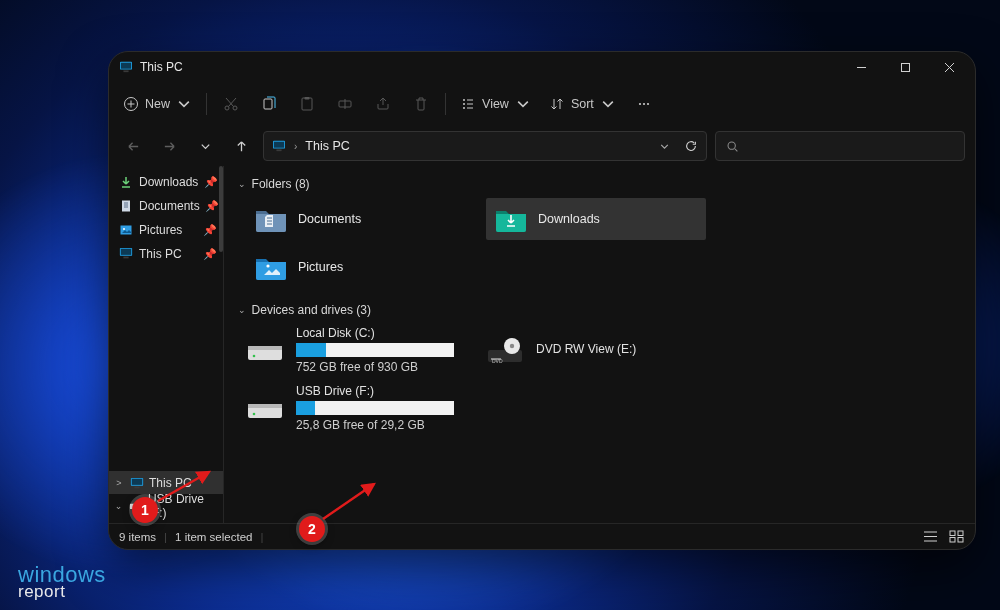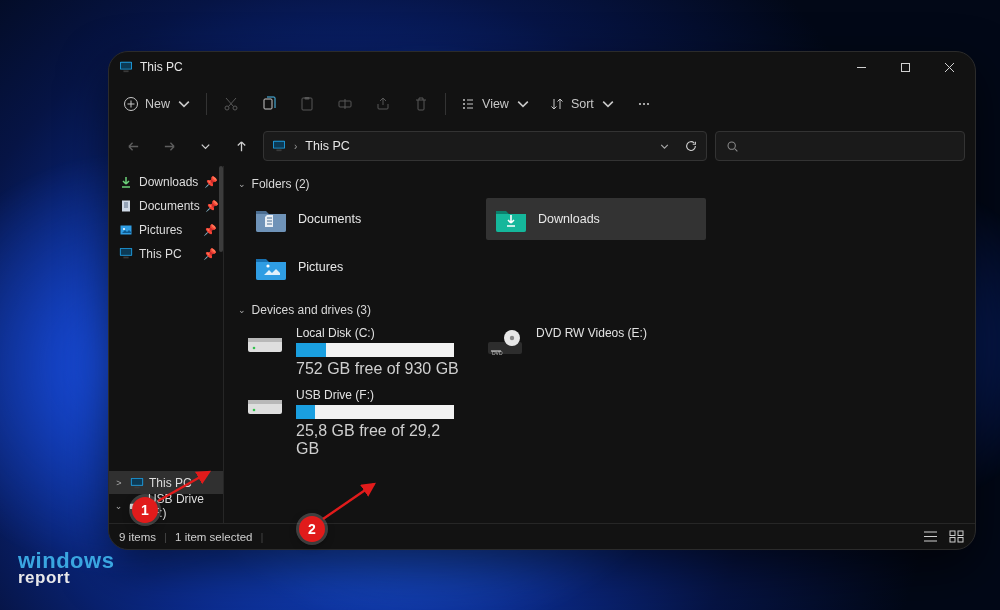--- a/index.html
+++ b/index.html
@@ -2,21 +2,21 @@
 <html><head>
 <meta charset="utf-8">
 <style>
 html,body{margin:0;padding:0;width:1000px;height:610px;overflow:hidden;font-family:"Segoe UI",Arial,sans-serif;background:#000}
 *{box-sizing:border-box}
 .desktop{position:relative;width:1000px;height:610px;background:radial-gradient(circle at 35% 65%,#1a5fff 0%,#0b2a8a 35%,#061445 55%,#020817 78%);overflow:hidden}
 .bloom{position:absolute;border-radius:50%;filter:blur(2px)}
 .bloom.b1{width:620px;height:620px;left:120px;top:30px;background:radial-gradient(circle,#2f78ff 0%,transparent 68%);opacity:.9}
 .bloom.b2{width:430px;height:430px;left:-90px;top:150px;background:radial-gradient(circle,#1e5bff 0%,transparent 70%);opacity:.78}
 .bloom.b3{width:330px;height:330px;right:-60px;top:180px;background:radial-gradient(circle,#0e3ecf 0%,transparent 72%);opacity:.6}
-.watermark{position:absolute;left:18px;bottom:24px;font-size:22px;line-height:.95;font-weight:700;letter-spacing:.5px}
+.watermark{position:absolute;left:18px;bottom:10px;font-size:22px;line-height:.95;font-weight:400;letter-spacing:.5px}
 .watermark .wm1{color:#3aa6e0}
 .watermark .wm2{color:#e8e8ea;font-size:17px;margin-top:-2px}
 
 .window{position:absolute;left:108px;top:51px;width:868px;height:499px;background:#121212;border:1px solid #2b2b2b;border-radius:20px;box-shadow:0 18px 48px rgba(0,0,0,.6);display:flex;flex-direction:column;color:#e6e6e6}
 .titlebar{height:30px;display:flex;align-items:center;padding:0 4px 0 10px;font-size:12px}
 .titlebar .pc-ico{width:14px;height:12px;margin-right:7px;flex:none}
 .titlebar .spacer{flex:1}
 .winbtn{width:44px;height:30px;display:flex;align-items:center;justify-content:center;color:#d0d0d0}
 .winbtn svg{width:11px;height:11px}
 
@@ -53,27 +53,27 @@
 
 .content{flex:1;overflow:auto;padding:6px 10px 8px 14px}
 .grphdr{display:flex;align-items:center;gap:6px;font-size:12px;color:#d8d8d8;height:24px}
 .grphdr .chev{font-size:9px;color:#aaa}
 .grid2{display:grid;grid-template-columns:220px 220px;gap:6px 20px;margin:2px 0 10px 8px}
 .folder{display:flex;align-items:center;height:42px;gap:10px;padding:0 8px;border-radius:2px;font-size:12.5px;color:#e8e8e8}
 .folder.sel{background:#333}
 .fico{width:34px;height:28px;flex:none}
 
 .drives{display:grid;grid-template-columns:220px 220px;gap:10px 20px;margin:4px 0 4px 8px}
-.drive{display:flex;gap:10px;align-items:flex-start}
+.drive{display:flex;gap:10px;align-items:center}
 .dico{width:40px;height:30px;flex:none;margin-top:2px}
 .dinfo{font-size:12px;color:#e2e2e2}
 .dname{margin-bottom:3px}
 .bar{width:158px;height:14px;background:#f2f2f2;margin-bottom:3px;position:relative}
 .bar .fill{position:absolute;left:0;top:0;bottom:0;background:#1a9fe0}
-.dfree{font-size:16px;color:#cfcfcf}
+.dfree{font-size:12px;color:#cfcfcf}
 
 .status{height:26px;border-top:1px solid #262626;display:flex;align-items:center;padding:0 10px;font-size:11.5px;color:#cfcfcf;gap:8px}
 .status .ssep{color:#444}
 .status .spacer{flex:1}
 .viewico{width:18px;height:16px;display:flex;align-items:center;justify-content:center;color:#cfcfcf}
 
 .callout{position:absolute;width:26px;height:26px;border-radius:50%;background:#e11b1b;color:#fff;display:flex;align-items:center;justify-content:center;font-weight:700;font-size:14px;box-shadow:0 0 0 3px rgba(255,255,255,.2),0 3px 8px rgba(0,0,0,.5)}
 .arrow{position:absolute;pointer-events:none}
 
 .pc-ico-svg{display:block}
@@ -292,21 +292,21 @@
                   <circle cx="12.5" cy="5" r=".8" fill="#3a3a3a"></circle>
                 </svg></span>
               <span>USB Drive (F:)</span>
             </div>
           </div>
       </div>
 
       <div class="content">
         <div class="grphdr">
           <span class="chev">⌄</span>
-          <span>Folders (2)</span>
+          <span>Folders (8)</span>
         </div>
         <div class="grid2" id="folders">
             <div class="folder">
               <span class="fico"><svg viewBox="0 0 34 28">
                   <path d="M2 6h10l3 3h17v16a2 2 0 01-2 2H4a2 2 0 01-2-2z" fill="#4b6e92"></path>
                   <path d="M2 9h30v16a2 2 0 01-2 2H4a2 2 0 01-2-2z" fill="#6f93b8"></path>
                   <path d="M13 10h6v12h-8V12z" fill="#fff" opacity=".85"></path>
                   <path d="M13 13h5M13 16h5M13 19h5" stroke="#4b6e92"></path>
                 </svg></span>
               <span>Documents</span>
@@ -352,21 +352,21 @@
             </div>
             <div class="drive">
               <span class="dico"><svg viewBox="0 0 40 30">
                   <rect x="2" y="14" width="34" height="12" rx="2" fill="#2d2d2d"></rect>
                   <rect x="5" y="22" width="10" height="2" fill="#888"></rect>
                   <circle cx="26" cy="10" r="8" fill="#e8e8e8"></circle>
                   <circle cx="26" cy="10" r="2.2" fill="#888"></circle>
                   <text x="6" y="27" font-size="5" fill="#bbb">DVD</text>
                 </svg></span>
               <div class="dinfo">
-                <div class="dname">DVD RW Videos (E:)</div>
+                <div class="dname">DVD RW View (E:)</div>
               </div>
             </div>
             <div class="drive">
               <span class="dico"><svg viewBox="0 0 40 30">
                   <rect x="2" y="10" width="34" height="14" rx="2" fill="#dedede"></rect>
                   <rect x="2" y="10" width="34" height="4" fill="#b8b8b8"></rect>
                   <circle cx="8" cy="20" r="1.3" fill="#33c24d"></circle>
                   <rect x="2" y="4" width="10" height="6" fill="#1f6fb5" opacity=".0"></rect>
                 </svg></span>
               <div class="dinfo">

